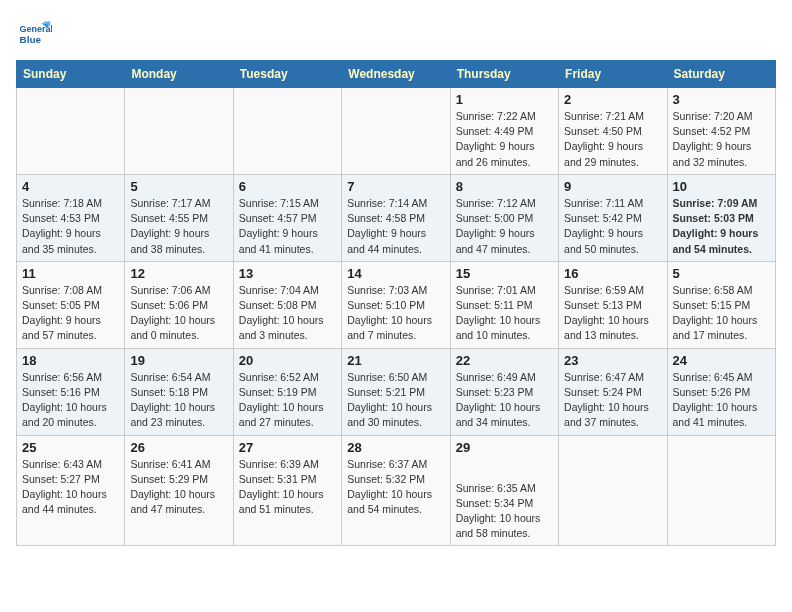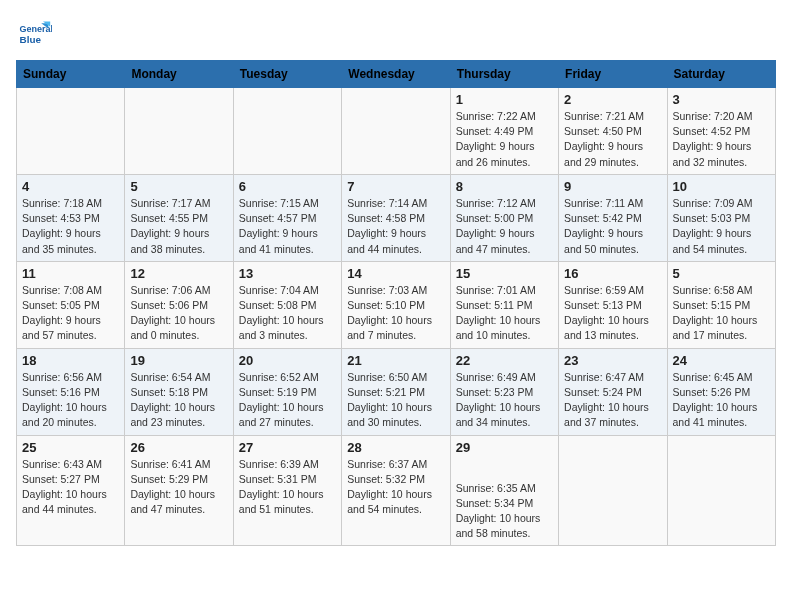--- a/index.html
+++ b/index.html
@@ -39,21 +39,21 @@
       font-weight: normal;
       color: #444;
     }
     table {
       width: 100%;
       border-collapse: collapse;
       font-size: 11px;
     }
     thead tr th {
       background-color: #2c6fad;
-      color: #000000;
+      color: #fef9c3;
       text-align: left;
       padding: 6px 6px;
       font-size: 12px;
       font-weight: bold;
       border: 1px solid #2c6fad;
     }
     tbody tr td {
       border: 1px solid #ccc;
       vertical-align: top;
       padding: 4px 5px;
@@ -166,21 +166,21 @@
 Daylight: 9 hours and 47 minutes.</div>
         </td>
         <td>
           <div class="day-num">9</div>
           <div class="day-info" style="white-space: pre-line;">Sunrise: 7:11 AM
 Sunset: 5:42 PM
 Daylight: 9 hours and 50 minutes.</div>
         </td>
         <td>
           <div class="day-num">10</div>
-          <div class="day-info" style="white-space: pre-line;">Sunrise: 7:09 AM
+          <div class="day-info" style="white-space: pre-line; font-weight: bold;">Sunrise: 7:09 AM
 Sunset: 5:03 PM
 Daylight: 9 hours and 54 minutes.</div>
         </td>
       </tr>
       <tr>
         <td>
           <div class="day-num">11</div>
           <div class="day-info" style="white-space: pre-line;">Sunrise: 7:08 AM
 Sunset: 5:05 PM
 Daylight: 9 hours and 57 minutes.</div>

